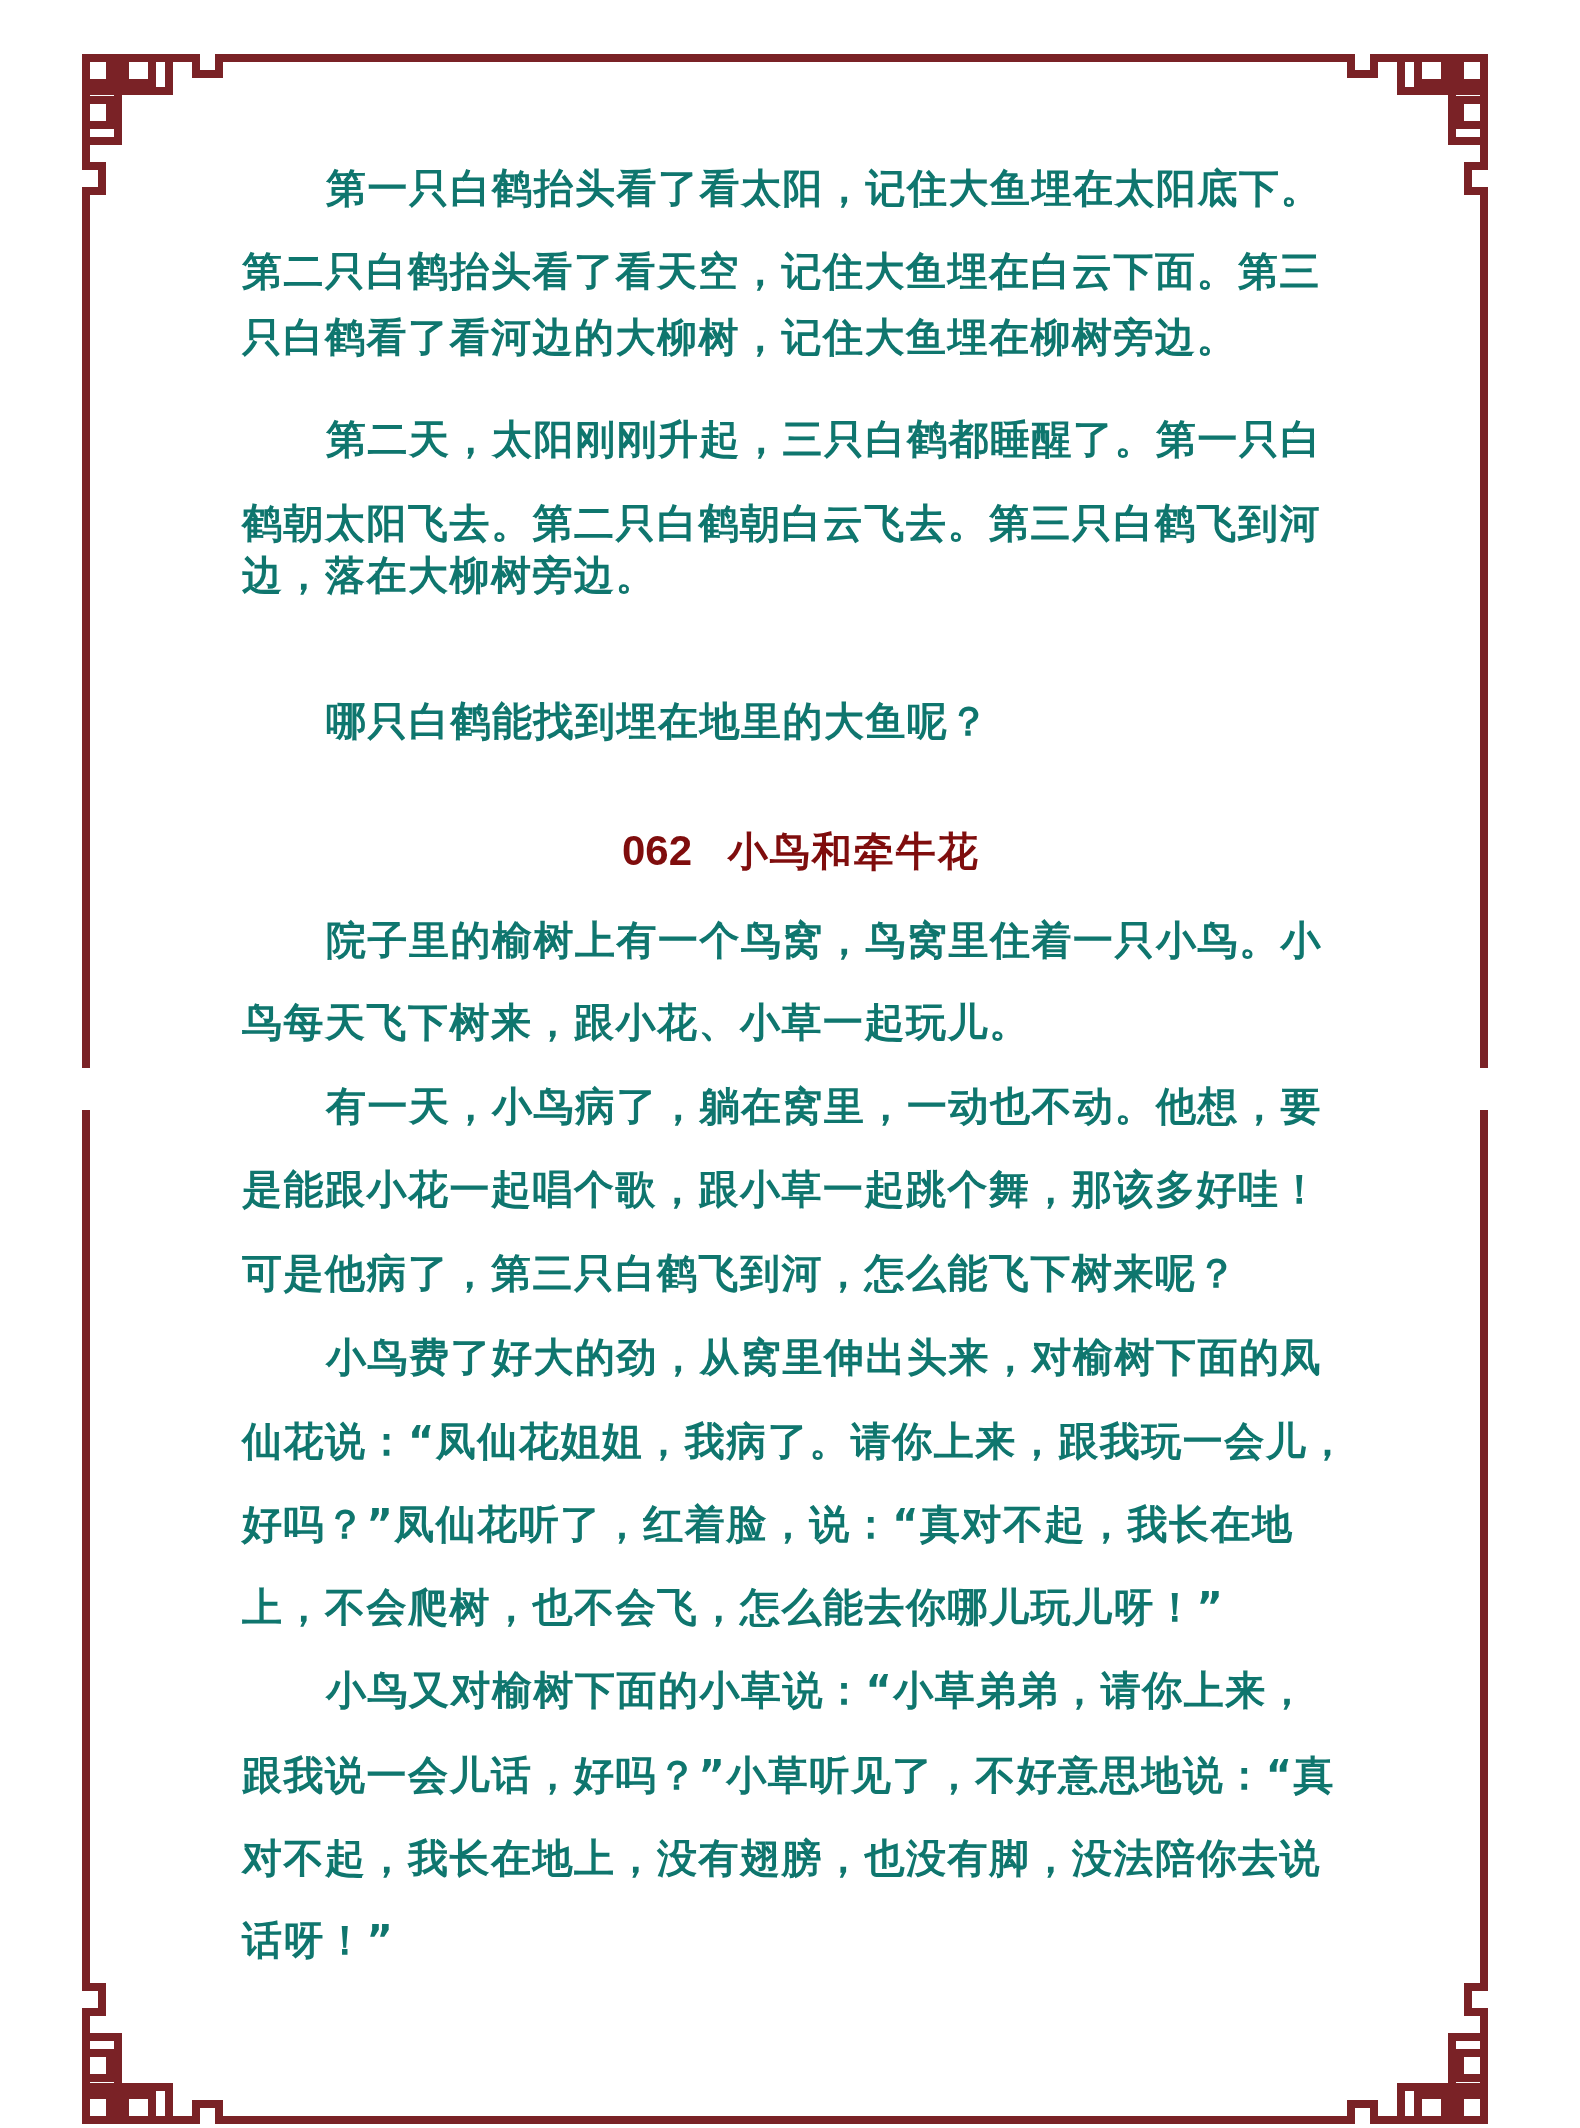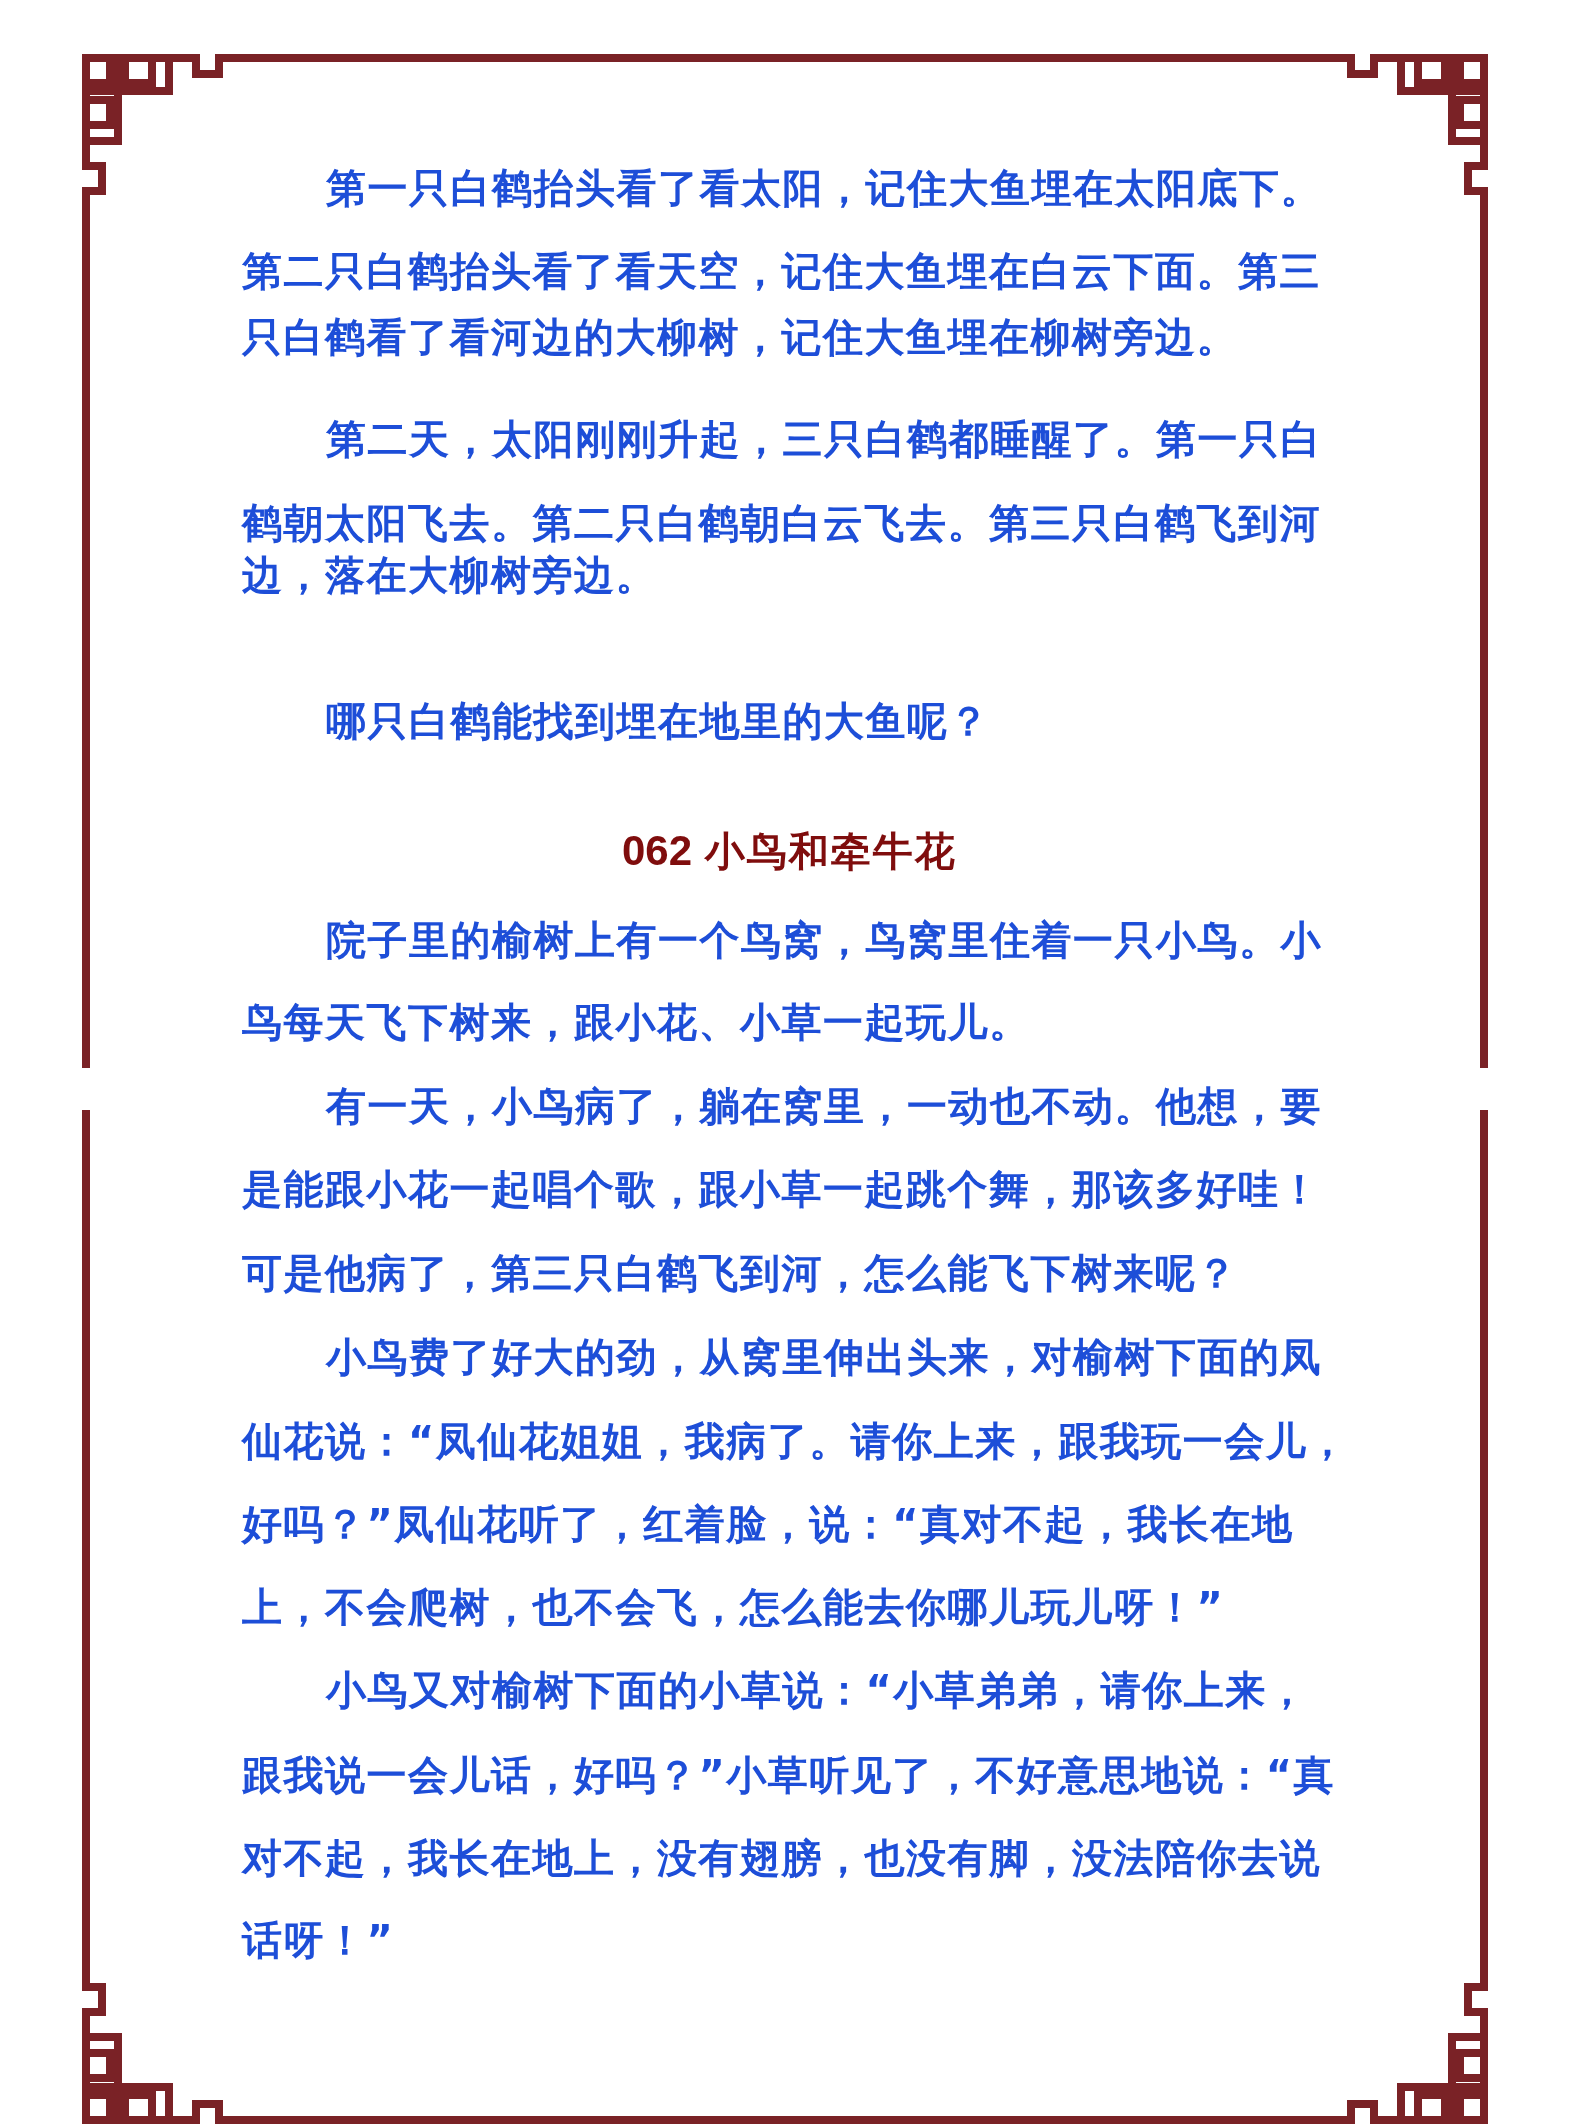--- a/index.html
+++ b/index.html
@@ -1,27 +1,27 @@
 <!DOCTYPE html>
 <html><head>
 <meta charset="utf-8">
 <style>
   html, body { margin: 0; padding: 0; background: #ffffff; }
   body { width: 1580px; height: 2128px; position: relative; overflow: hidden;
          font-family: "DejaVu Sans", "Liberation Sans", sans-serif; }
   .frame { position: absolute; left: 0; top: 0; width: 1580px; height: 2128px; }
   .content { position: absolute; left: 242px; top: 0; width: 1065px; }
   .line { position: absolute; left: 0; white-space: nowrap; font-size: 40px;
-          font-weight: bold; color: #1d4ed8; line-height: 50px; height: 50px;
+          font-weight: bold; color: #0f766e; line-height: 50px; height: 50px;
           letter-spacing: 1.5px; }
   .line.indent { left: 84px; }
   .title { position: absolute; top: 826px; left: 380px; white-space: nowrap;
            color: #7f0d0d; font-size: 40px; line-height: 50px; }
   .title .num { font-family: "Liberation Sans", sans-serif; font-weight: bold; font-size: 42px; }
-  .title .name { font-weight: bold; letter-spacing: 2px; }
+  .title .name { font-weight: bold; letter-spacing: 2px; margin-left: 23px; }
 </style>
 </head>
 <body>
 
 <svg class="frame" width="1580" height="2128" viewBox="0 0 1580 2128" xmlns="http://www.w3.org/2000/svg">
   <defs>
     <g id="corner" fill="none" stroke="#7a2226" stroke-width="8" stroke-linejoin="miter" stroke-linecap="square">
 
       <rect x="86" y="58" width="24" height="25"></rect>
       <rect x="125" y="58" width="27" height="25"></rect>

